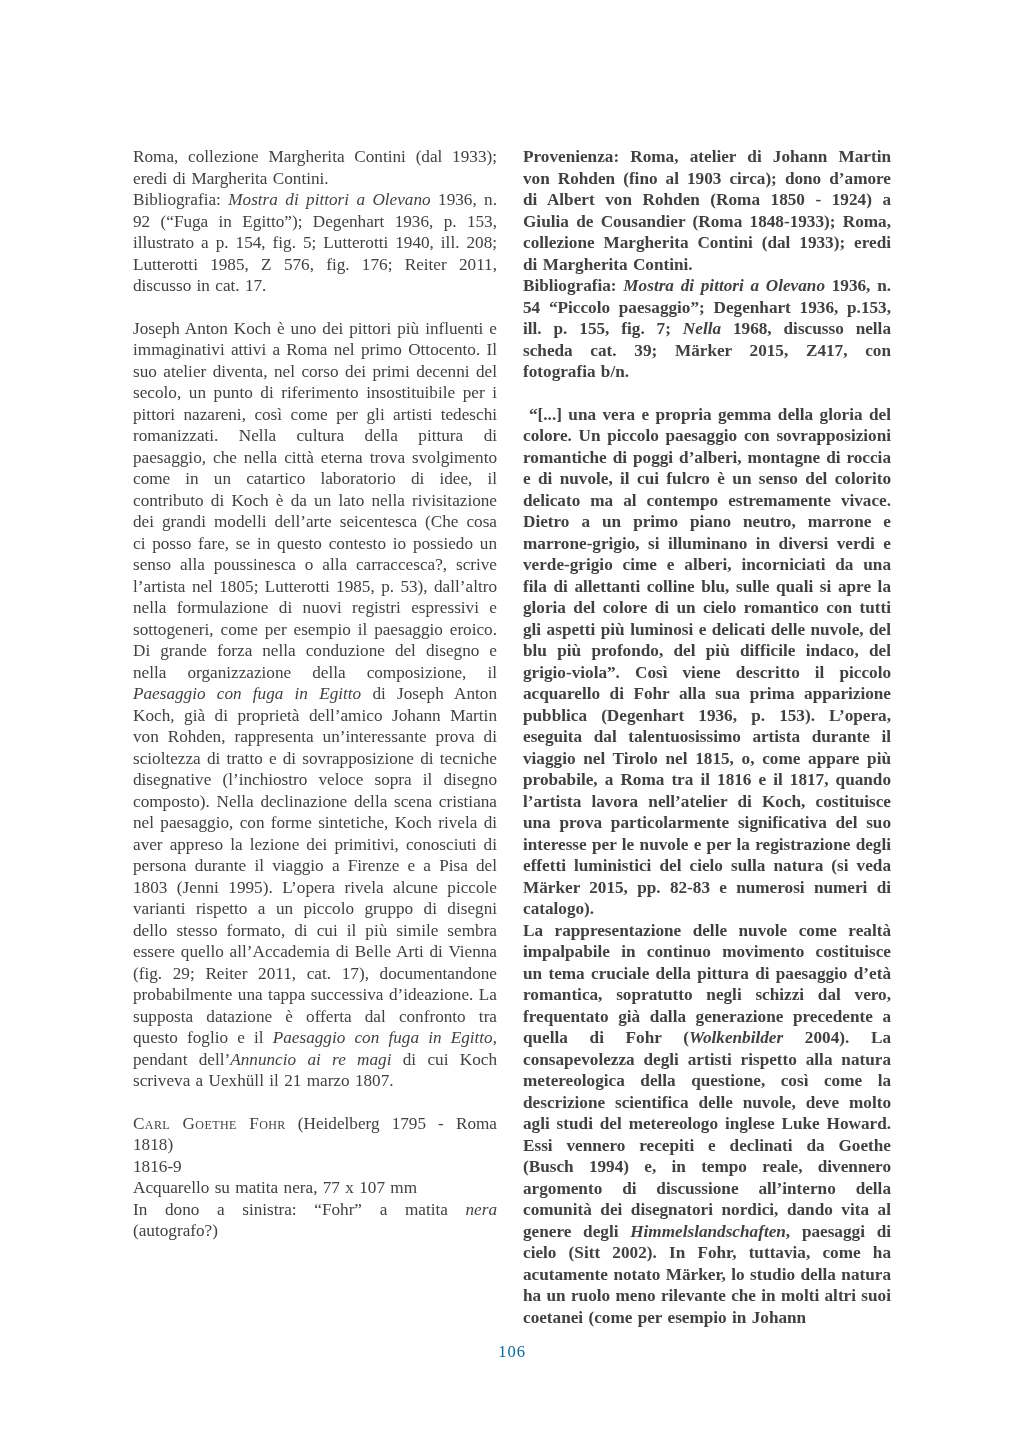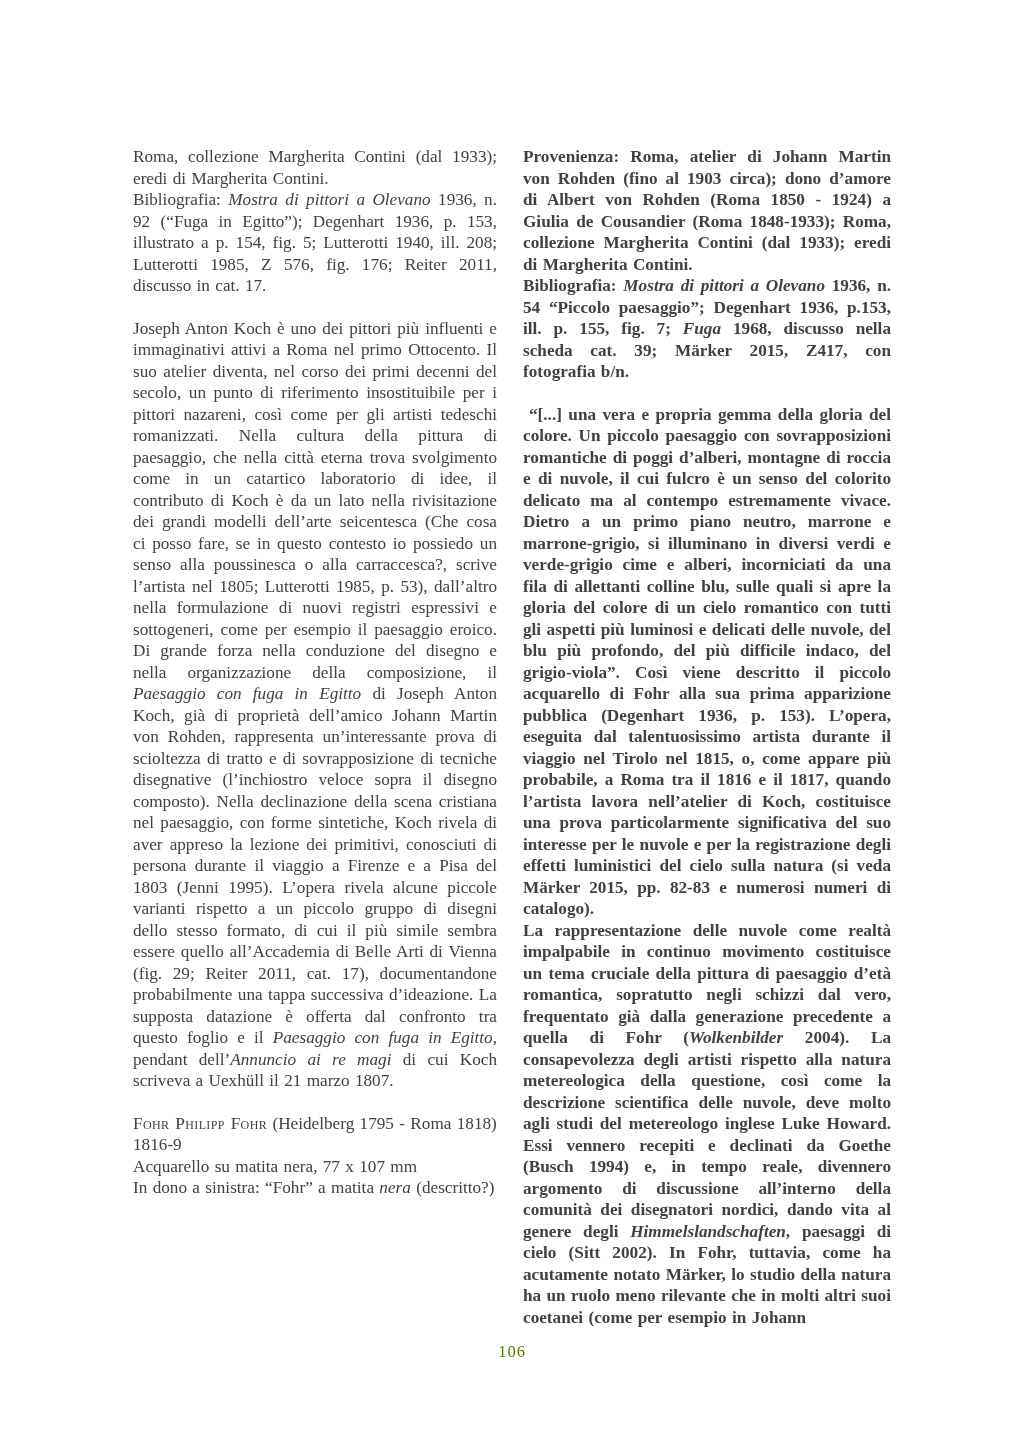--- a/index.html
+++ b/index.html
@@ -33,37 +33,37 @@
   .seg-italic { font-style: italic; }
   .seg-smallcaps { font-variant: small-caps; letter-spacing: 0.4px; }
   .block.quote-indent { text-indent: 6px; }
   .page-number {
     position: absolute;
     top: 1342px;
     left: 0;
     width: 1024px;
     text-align: center;
     font-size: 16.5px;
-    color: #4d7c0f;
+    color: #0369a1;
     letter-spacing: 1px;
   }
 </style>
 </head>
 <body>
 
 <div class="page">
   <div class="column column-left">
       <p class="block"><span class="seg-normal">Roma, collezione Margherita Contini (dal 1933); eredi di Margherita Contini.</span></p>
       <p class="block"><span class="seg-normal">Bibliografia: </span><span class="seg-italic">Mostra di pittori a Olevano</span><span class="seg-normal"> 1936, n. 92 (“Fuga in Egitto”); Degenhart 1936, p. 153, illustrato a p. 154, fig. 5; Lutterotti 1940, ill. 208; Lutterotti 1985, Z 576, fig. 176; Reiter 2011, discusso in cat. 17.</span></p>
       <p class="block gap"><span class="seg-normal">Joseph Anton Koch è uno dei pittori più influenti e immaginativi attivi a Roma nel primo Ottocento. Il suo atelier diventa, nel corso dei primi decenni del secolo, un punto di riferimento insostituibile per i pittori nazareni, così come per gli artisti tedeschi romanizzati. Nella cultura della pittura di paesaggio, che nella città eterna trova svolgimento come in un catartico laboratorio di idee, il contributo di Koch è da un lato nella rivisitazione dei grandi modelli dell’arte seicentesca (Che cosa ci posso fare, se in questo contesto io possiedo un senso alla poussinesca o alla carraccesca?, scrive l’artista nel 1805; Lutterotti 1985, p. 53), dall’altro nella formulazione di nuovi registri espressivi e sottogeneri, come per esempio il paesaggio eroico. Di grande forza nella conduzione del disegno e nella organizzazione della composizione, il </span><span class="seg-italic">Paesaggio con fuga in Egitto</span><span class="seg-normal"> di Joseph Anton Koch, già di proprietà dell’amico Johann Martin von Rohden, rappresenta un’interessante prova di scioltezza di tratto e di sovrapposizione di tecniche disegnative (l’inchiostro veloce sopra il disegno composto). Nella declinazione della scena cristiana nel paesaggio, con forme sintetiche, Koch rivela di aver appreso la lezione dei primitivi, conosciuti di persona durante il viaggio a Firenze e a Pisa del 1803 (Jenni 1995). L’opera rivela alcune piccole varianti rispetto a un piccolo gruppo di disegni dello stesso formato, di cui il più simile sembra essere quello all’Accademia di Belle Arti di Vienna (fig. 29; Reiter 2011, cat. 17), documentandone probabilmente una tappa successiva d’ideazione. La supposta datazione è offerta dal confronto tra questo foglio e il </span><span class="seg-italic">Paesaggio con fuga in Egitto</span><span class="seg-normal">, pendant dell’</span><span class="seg-italic">Annuncio ai re magi</span><span class="seg-normal"> di cui Koch scriveva a Uexhüll il 21 marzo 1807.</span></p>
-      <p class="block gap"><span class="seg-smallcaps">Fohr Philipp Fohr</span><span class="seg-normal"> (Heidelberg 1795 - Roma 1818)</span></p>
+      <p class="block gap"><span class="seg-smallcaps">Carl Goethe Fohr</span><span class="seg-normal"> (Heidelberg 1795 - Roma 1818)</span></p>
       <p class="block"><span class="seg-normal">1816-9</span></p>
       <p class="block"><span class="seg-normal">Acquarello su matita nera, 77 x 107 mm</span></p>
-      <p class="block"><span class="seg-normal">In dono a sinistra: “Fohr” a matita </span><span class="seg-italic">nera</span><span class="seg-normal"> (descritto?)</span></p>
+      <p class="block"><span class="seg-normal">In dono a sinistra: “Fohr” a matita </span><span class="seg-italic">nera</span><span class="seg-normal"> (autografo?)</span></p>
     </div>
   <div class="column column-right">
       <p class="block"><span class="seg-normal">Provenienza: Roma, atelier di Johann Martin von Rohden (fino al 1903 circa); dono d’amore di Albert von Rohden (Roma 1850 - 1924) a Giulia de Cousandier (Roma 1848-1933); Roma, collezione Margherita Contini (dal 1933); eredi di Margherita Contini.</span></p>
-      <p class="block"><span class="seg-normal">Bibliografia: </span><span class="seg-italic">Mostra di pittori a Olevano</span><span class="seg-normal"> 1936, n. 54 “Piccolo paesaggio”; Degenhart 1936, p.153, ill. p. 155, fig. 7; </span><span class="seg-italic">Fuga</span><span class="seg-normal"> 1968, discusso nella scheda cat. 39; Märker 2015, Z417, con fotografia b/n.</span></p>
+      <p class="block"><span class="seg-normal">Bibliografia: </span><span class="seg-italic">Mostra di pittori a Olevano</span><span class="seg-normal"> 1936, n. 54 “Piccolo paesaggio”; Degenhart 1936, p.153, ill. p. 155, fig. 7; </span><span class="seg-italic">Nella</span><span class="seg-normal"> 1968, discusso nella scheda cat. 39; Märker 2015, Z417, con fotografia b/n.</span></p>
       <p class="block gap quote-indent"><span class="seg-normal">“[...] una vera e propria gemma della gloria del colore. Un piccolo paesaggio con sovrapposizioni romantiche di poggi d’alberi, montagne di roccia e di nuvole, il cui fulcro è un senso del colorito delicato ma al contempo estremamente vivace. Dietro a un primo piano neutro, marrone e marrone-grigio, si illuminano in diversi verdi e verde-grigio cime e alberi, incorniciati da una fila di allettanti colline blu, sulle quali si apre la gloria del colore di un cielo romantico con tutti gli aspetti più luminosi e delicati delle nuvole, del blu più profondo, del più difficile indaco, del grigio-viola”. Così viene descritto il piccolo acquarello di Fohr alla sua prima apparizione pubblica (Degenhart 1936, p. 153). L’opera, eseguita dal talentuosissimo artista durante il viaggio nel Tirolo nel 1815, o, come appare più probabile, a Roma tra il 1816 e il 1817, quando l’artista lavora nell’atelier di Koch, costituisce una prova particolarmente significativa del suo interesse per le nuvole e per la registrazione degli effetti luministici del cielo sulla natura (si veda Märker 2015, pp. 82-83 e numerosi numeri di catalogo).</span></p>
       <p class="block"><span class="seg-normal">La rappresentazione delle nuvole come realtà impalpabile in continuo movimento costituisce un tema cruciale della pittura di paesaggio d’età romantica, sopratutto negli schizzi dal vero, frequentato già dalla generazione precedente a quella di Fohr (</span><span class="seg-italic">Wolkenbilder</span><span class="seg-normal"> 2004). La consapevolezza degli artisti rispetto alla natura metereologica della questione, così come la descrizione scientifica delle nuvole, deve molto agli studi del metereologo inglese Luke Howard. Essi vennero recepiti e declinati da Goethe (Busch 1994) e, in tempo reale, divennero argomento di discussione all’interno della comunità dei disegnatori nordici, dando vita al genere degli </span><span class="seg-italic">Himmelslandschaften</span><span class="seg-normal">, paesaggi di cielo (Sitt 2002). In Fohr, tuttavia, come ha acutamente notato Märker, lo studio della natura ha un ruolo meno rilevante che in molti altri suoi coetanei (come per esempio in Johann</span></p>
     </div>
   <div class="page-number">106</div>
 </div>
 
 </body></html>

